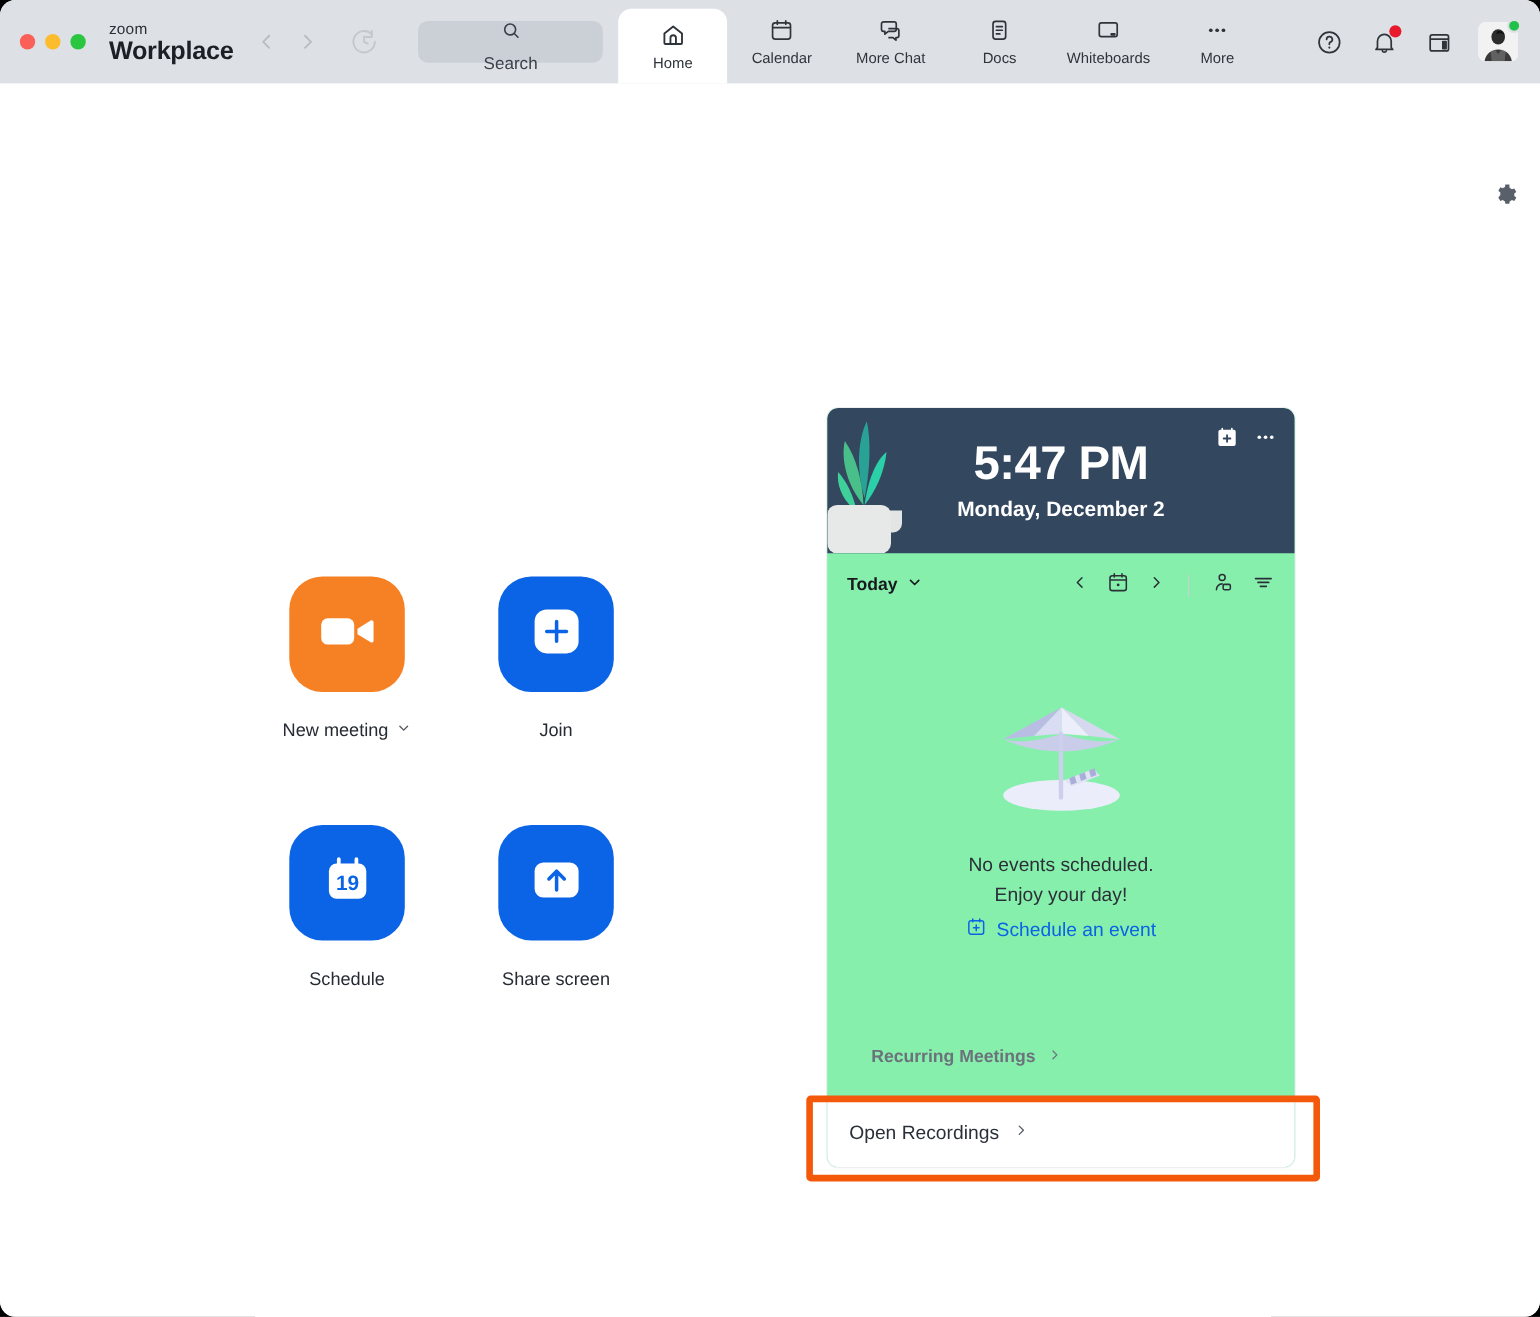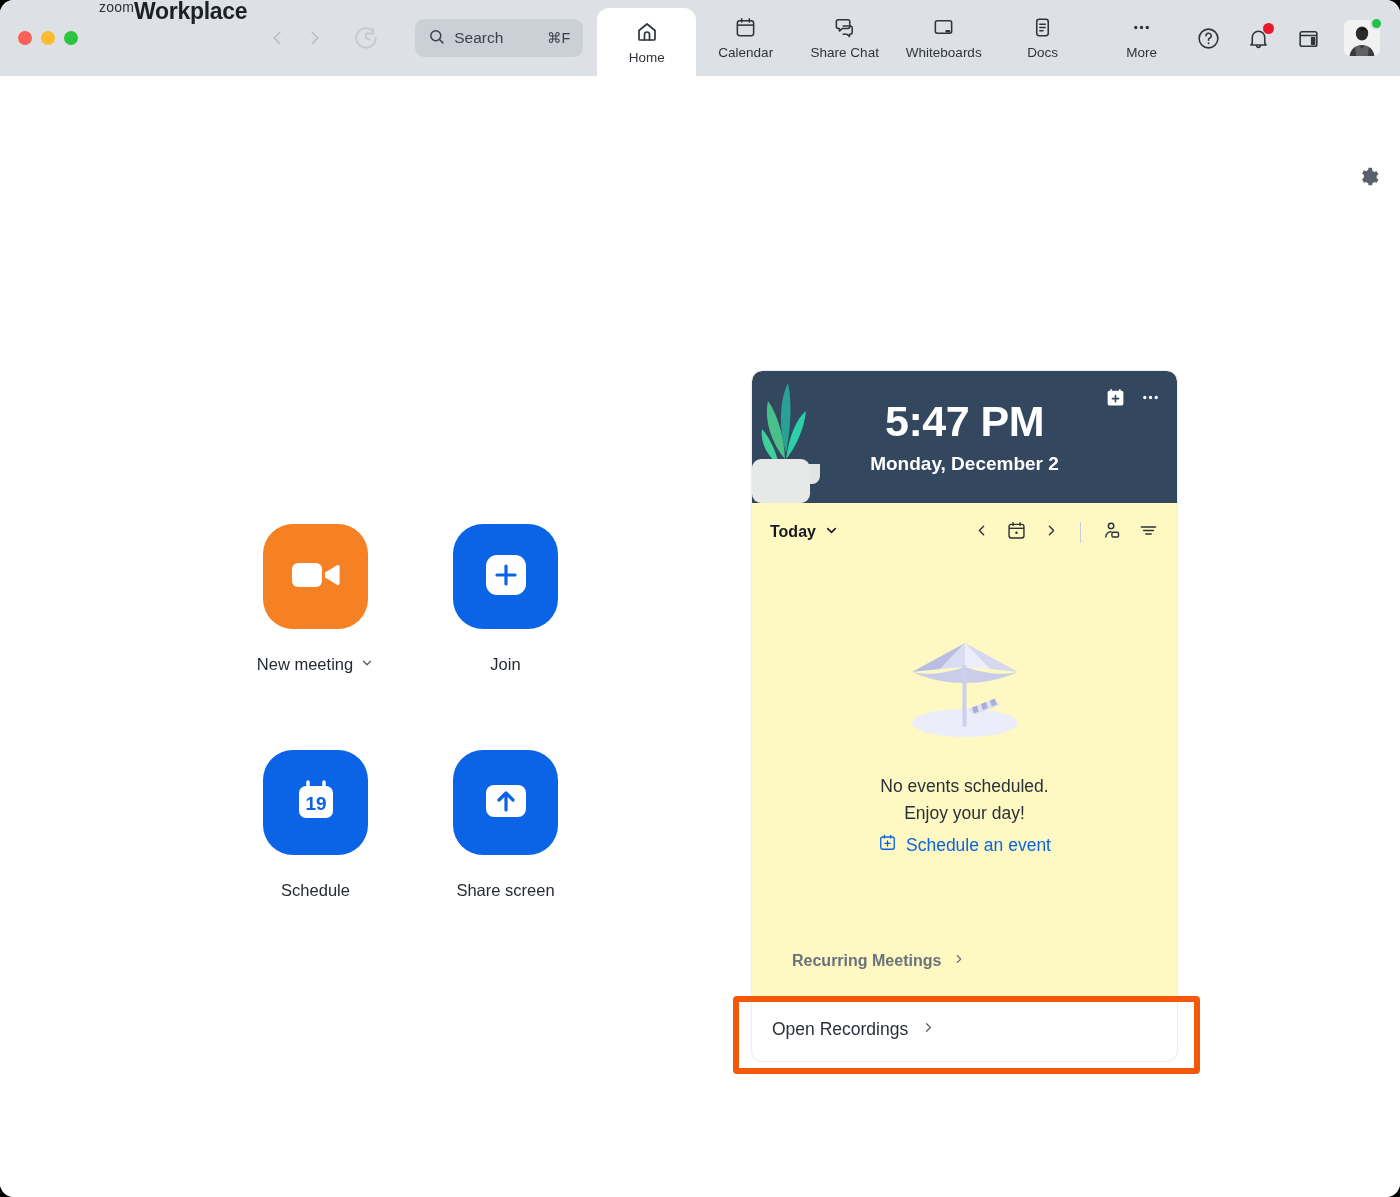--- a/index.html
+++ b/index.html
@@ -27,36 +27,36 @@
   }
   .traffic {
     display: flex; gap: 9px; align-items: center;
     padding-left: 18px; height: 76px;
   }
   .dot { width: 14px; height: 14px; border-radius: 50%; }
   .dot.red { background: #fb6058; }
   .dot.yellow { background: #fcbc2e; }
   .dot.green { background: #2ac63f; }
 
-  .brand { margin-left: 21px; height: 76px; display: flex; flex-direction: row;
-           justify-content: center; line-height: 1; text-align: right; }
+  .brand { margin-left: 21px; height: 76px; display: flex; flex-direction: column;
+           justify-content: center; line-height: 1; }
   .brand .zoom { font-size: 14px; color: #2b2f36; letter-spacing: .2px; margin-bottom: 2px;}
   .brand .wp { font-size: 23px; font-weight: 700; color: #1b1f26; letter-spacing: -.3px;}
 
   .navarrows { display: flex; align-items: center; height: 76px; margin-left: 18px; gap: 14px; }
   .navarrows .ar { width: 24px; height: 24px; color: #b6bcc4; display:flex; align-items:center; justify-content:center;}
   .histicon { margin-left: 26px; height: 76px; display: flex; align-items: center; color: #c3c8cf; }
 
   .searchbox {
     margin-left: 36px; margin-top: 19px;
     width: 168px; height: 38px; border-radius: 9px;
     background: #cbd0d7;
     display: flex; align-items: center; gap: 9px;
     padding: 0 13px;
-    color: #3b4149; font-size: 15.5px;
+    color: #3b4149; font-size: 15.5px; flex-direction: column;
   }
   .searchbox .sv { flex: 1; }
   .searchbox .kbd { font-size: 14.5px; color: #3b4149; }
 
   
   .tabs { display: flex; align-items: flex-start; height: 76px; margin-left: 14px; }
   .tab {
     width: 99px; height: 76px;
     display: flex; flex-direction: column; align-items: center; justify-content: center;
     gap: 6px; color: #2f343b; font-size: 13.5px; position: relative;
@@ -98,21 +98,21 @@
   .alabel { margin-top: 26px; width: 105px; text-align: right;
             font-size: 16.5px; color: #262b33; display: flex; align-items: center;
             justify-content: center; gap: 7px; white-space: nowrap; }
   .action.newmeeting .alabel { width: 105px; position: relative; }
   .action.newmeeting .alabel .caret { color: #555b63; }
 
   
   .panel {
     position: absolute; left: 752px; top: 295px;
     width: 425px; height: 690px;
-    background: #fef9c3;
+    background: #86efac;
     border-radius: 10px;
     display: flex; flex-direction: column;
     overflow: hidden;
     box-shadow: 0 0 0 1px #eceff2;
   }
   .timecard {
     height: 132px; background: #33475f; position: relative;
     border-top-left-radius: 10px; border-top-right-radius: 10px;
     display: flex; align-items: center; justify-content: center;
     flex-direction: column; overflow: hidden;
@@ -234,43 +234,43 @@
         <span>Calendar</span>
       </div>
 
       <div class="tab">
         <span>
           <svg width="23" height="23" viewBox="0 0 24 24" fill="none" stroke="#2f343b" stroke-width="1.6" stroke-linejoin="round">
               <path d="M4 4.5h10a2 2 0 0 1 2 2v5a2 2 0 0 1-2 2H8.5L5.2 16.2V13.5H4a2 2 0 0 1-2-2v-5a2 2 0 0 1 2-2z" transform="translate(1.5,-0.5)"></path>
               <path d="M10 10.5h8a2 2 0 0 1 2 2v4.5a2 2 0 0 1-2 2h-.8v2.4l-2.8-2.4H10"></path>
             </svg>
         </span>
-        <span>Share Chat</span>
-      </div>
-
-      <div class="tab">
-        <span>
-          <svg width="23" height="23" viewBox="0 0 24 24" fill="none" stroke="#2f343b" stroke-width="1.6" stroke-linejoin="round">
-              <rect x="3.5" y="5" width="17" height="13" rx="2"></rect>
-              <rect x="14" y="14.5" width="5" height="2.6" rx="1" fill="#2f343b" stroke="none"></rect>
-            </svg>
-        </span>
-        <span>Whiteboards</span>
+        <span>More Chat</span>
       </div>
 
       <div class="tab">
         <span>
           <svg width="23" height="23" viewBox="0 0 24 24" fill="none" stroke="#2f343b" stroke-width="1.6" stroke-linejoin="round">
               <rect x="6" y="3.5" width="12" height="17" rx="2.5"></rect>
               <line x1="9.2" y1="8.5" x2="14.8" y2="8.5" stroke-linecap="round"></line>
               <line x1="9.2" y1="12" x2="14.8" y2="12" stroke-linecap="round"></line>
               <line x1="9.2" y1="15.5" x2="12.5" y2="15.5" stroke-linecap="round"></line>
             </svg>
         </span>
         <span>Docs</span>
+      </div>
+
+      <div class="tab">
+        <span>
+          <svg width="23" height="23" viewBox="0 0 24 24" fill="none" stroke="#2f343b" stroke-width="1.6" stroke-linejoin="round">
+              <rect x="3.5" y="5" width="17" height="13" rx="2"></rect>
+              <rect x="14" y="14.5" width="5" height="2.6" rx="1" fill="#2f343b" stroke="none"></rect>
+            </svg>
+        </span>
+        <span>Whiteboards</span>
       </div>
 
       <div class="tab">
         <span>
           <svg width="23" height="23" viewBox="0 0 24 24" fill="#2f343b">
               <circle cx="6" cy="12" r="1.75"></circle>
               <circle cx="12" cy="12" r="1.75"></circle>
               <circle cx="18" cy="12" r="1.75"></circle>
             </svg>
         </span>

